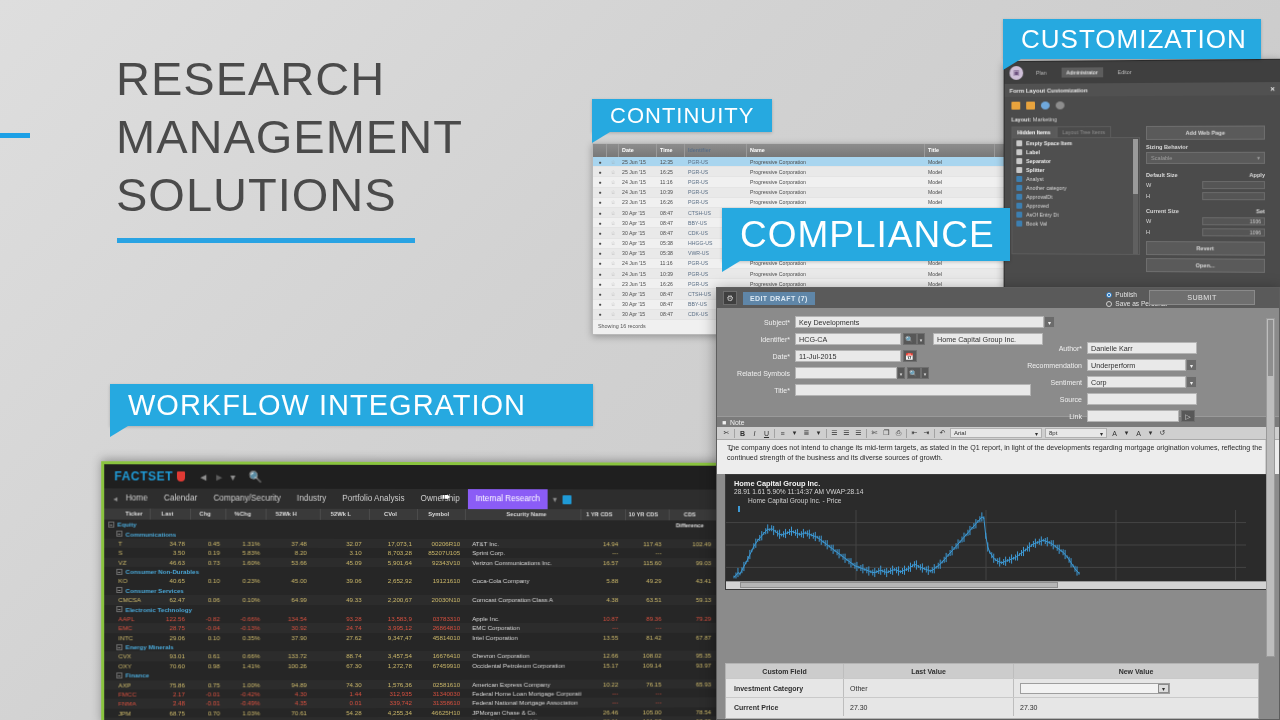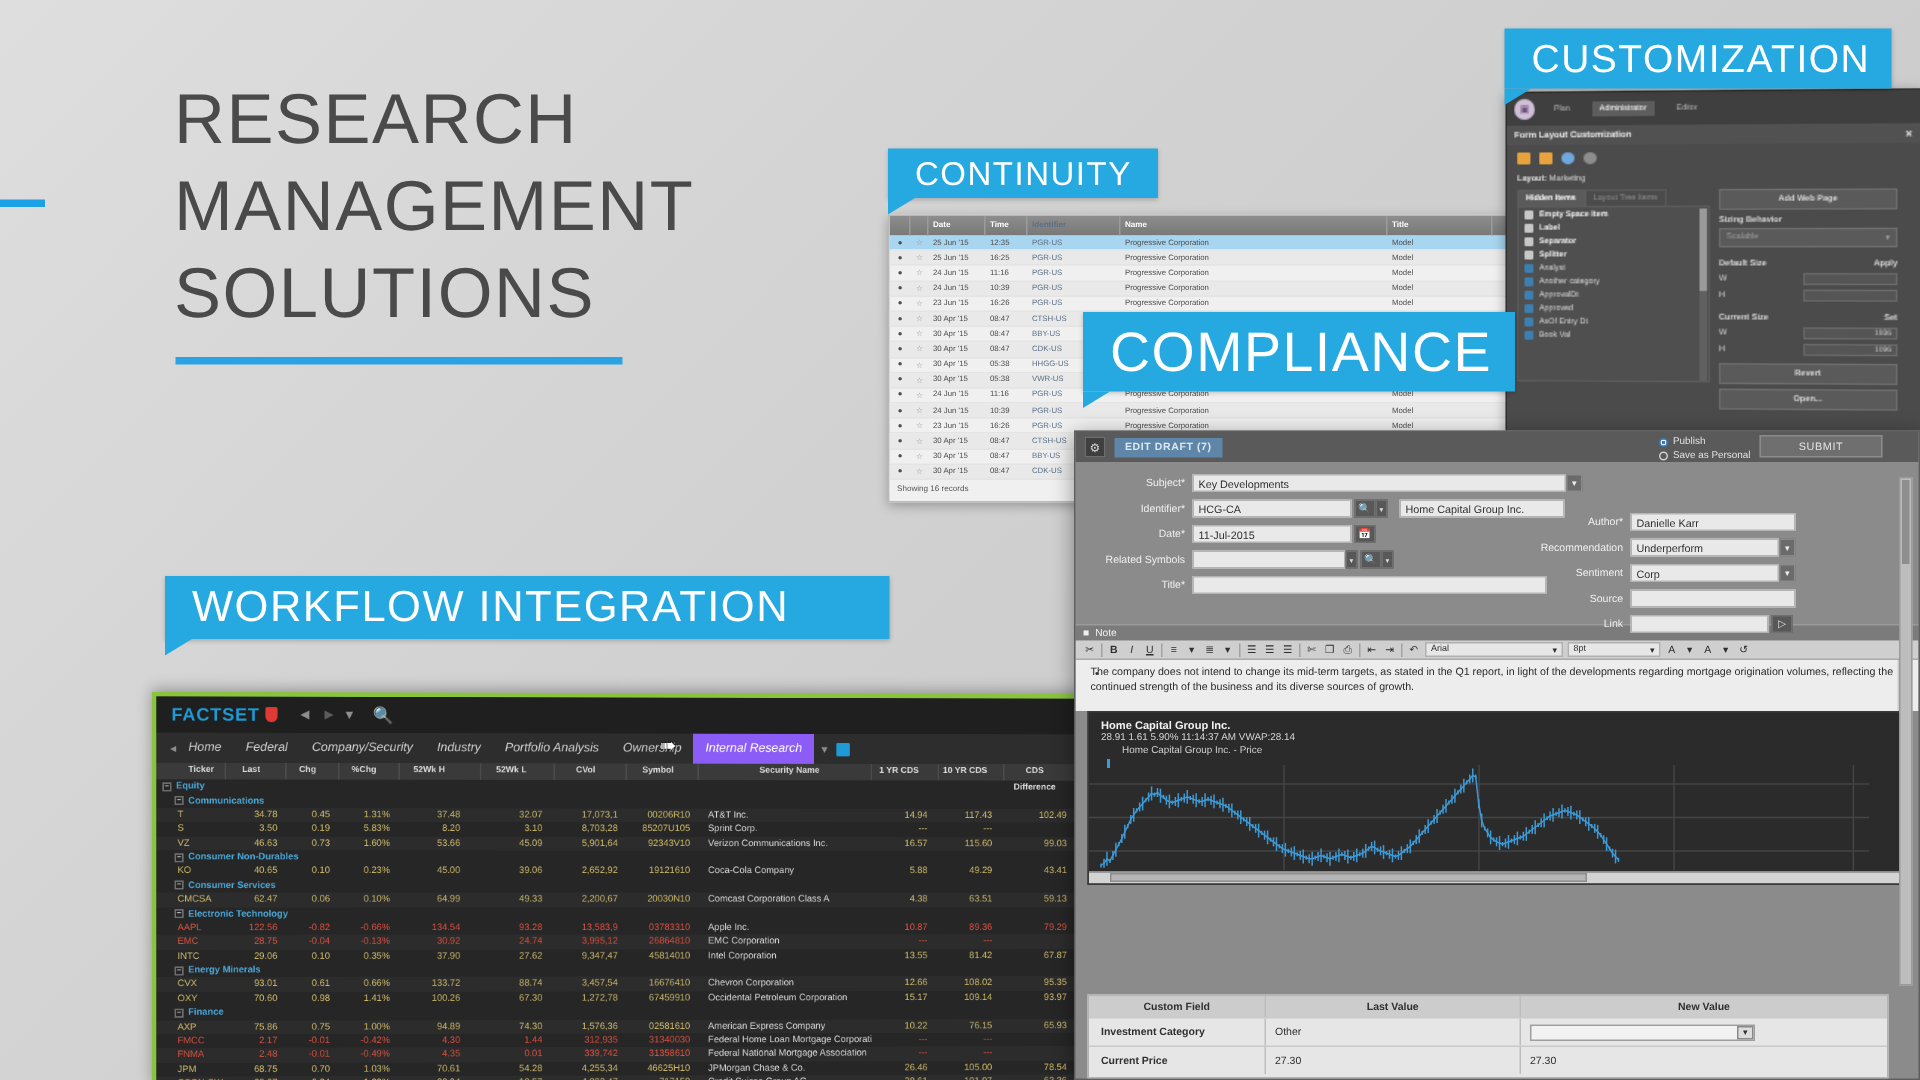--- a/index.html
+++ b/index.html
@@ -136,21 +136,21 @@
     background: #262626; border-left: 3px solid #8ac43f; border-top: 3px solid #8ac43f;
     box-shadow: 0 -2px 9px rgba(0,0,0,.3); z-index: 16; overflow: hidden;
     transform: perspective(900px) rotateY(1deg);
   }
   #fs-top { height: 24px; display:flex; align-items:center; gap:13px; padding-left:10px; background:#1f1f1f; }
   #fs-logo { color:#1f9ad6; font-weight:bold; font-size:12px; letter-spacing:.5px; display:flex; align-items:center; gap:4px;}
   #fs-shield { width:8px; height:10px; background:#e03a34; border-radius:1px 1px 4px 4px; display:inline-block;}
   #fs-nav { display:flex; gap:6px; color:#8e8e8e; font-size:10px; align-items:center;}
   #fs-search { color:#bcbcbc; font-size:11px; }
   #fs-tabs { height:20px; display:flex; align-items:center; gap:0px; background:#2d2d2d; color:#cfcfcf; font-size:8.2px; padding-left:4px;}
-  #fs-tabs .tb { padding: 0 8px; height:20px; line-height:20px;font-style:italic; }
+  #fs-tabs .tb { padding: 0 8px; height:20px; line-height:20px; }
   #fs-tabs .tb.active { background:#8b5cf6; color:#ffffff; }
   #fs-tabs .chev { color:#8d8d8d; padding-left:5px; }
   #fs-dot { width:9px; height:9px; background:#1f9ad6; border-radius:1px; margin-left:6px; }
   #fs-colhead { display:flex; height:11px; background:#3a3a3a; color:#dcdcdc; font-size:5.8px; font-weight:bold; align-items:center; }
   #fs-colhead div { border-right:1px solid #4b4b4b; height:100%; line-height:11px; text-align:center; }
   .fs-row { display:flex; height:9.4px; align-items:center; font-size:6.2px; color:#cdb96a; }
   .fs-row div { height:100%; line-height:9.4px; overflow:hidden; white-space:nowrap; }
   .fs-row.stripe { background:#2c2c2c; }
   .fs-row.neg { color:#d9503f; }
   .fs-sector { display:flex; align-items:center; height:9.4px; font-size:6.2px; color:#4aa8d8; font-weight:bold; gap:3px; }
@@ -180,21 +180,21 @@
   #cb-title { height: 14px; background:#4e4e4e; display:flex; align-items:center; justify-content:center; position:relative; color:#dddddd; font-size:7.6px;}
   #cb-title .app { position:absolute; left:4px; top:2px; width:10px; height:10px; background:#2b7fc4; color:#fff; font-size:6px; text-align:center; line-height:10px;}
   #cb-title .wbtns { position:absolute; right:4px; top:0; display:flex; gap:7px; color:#dcdcdc; font-size:7px; line-height:14px;}
   #cb-toolbar { height: 20px; background:#5a5a5a; display:flex; align-items:center; gap:6px; padding-left:6px; position:relative;}
   #cb-gear { width:14px; height:14px; background:#3f3f3f; border:1px solid #6d6d6d; display:flex;align-items:center;justify-content:center;color:#d2d2d2;font-size:8px;}
   #cb-draft { background:#5f86a8; color:#dbe8f2; font-weight:bold; font-size:7px; padding:3px 7px; letter-spacing:.4px;}
   #cb-pub { position:absolute; right:112px; top:2px; font-size:6.6px; color:#e2e2e2;}
   #cb-pub label { display:flex; align-items:center; gap:3px; line-height:9px;}
   .radio { width:6px; height:6px; border-radius:50%; border:1px solid #cfcfcf; display:inline-block; }
   .radio.on { background: radial-gradient(#2f7fc7 0 40%, #f0f0f0 45%); border-color:#2f7fc7;}
-  #cb-submit { position:absolute; right:24px; top:2px; width:82px; height:15px; background:#6f6f6f; border:1px solid #8a8a8a; color:#e3e3e3; font-size:7.2px; display:flex; align-items:center; justify-content:center; letter-spacing:.4px;}
+  #cb-submit { position:absolute; right:24px; top:2px; width:106px; height:15px; background:#6f6f6f; border:1px solid #8a8a8a; color:#e3e3e3; font-size:7.2px; display:flex; align-items:center; justify-content:center; letter-spacing:.4px;}
   #cb-form { position:relative; height: 108px; background:#8b8b8b; padding-top:8px;}
   .ff { display:flex; align-items:center; margin-bottom:5px; }
   .ff .lb { width: 78px; text-align:right; padding-right:5px; font-size:7px; color:#efefef;}
   .inp { background:#e9e9e9; border:1px solid #b4b4b4; height:12px; color:#2f2f2f; font-size:7.2px; padding:0 3px; line-height:12px; overflow:hidden;}
   .btnq { width:14px; height:12px; background:#585858; border:1px solid #6f6f6f; color:#ddd; font-size:7px; text-align:center; line-height:12px; margin-left:2px;}
   .caret { width:8px; height:12px; background:#585858; border:1px solid #6f6f6f; color:#ddd; font-size:5px; text-align:center; line-height:12px;}
   .drop { width:11px; height:12px; background:#6b6b6b; border:1px solid #8a8a8a; color:#eee; font-size:6px; text-align:center; line-height:12px; }
   #cb-right { position:absolute; left:288px; top:34px; }
   #cb-right .lb { width: 82px; }
 
@@ -555,21 +555,21 @@
     <div id="fs-nav">
       <span>◄</span>
       <span style="color:#5c5c5c">►</span>
       <span>▾</span>
     </div>
     <div id="fs-search">🔍</div>
   </div>
   <div id="fs-tabs">
     <span class="chev">◂</span>
     <span class="tb">Home</span>
-    <span class="tb">Federal</span>
+    <span class="tb">Calendar</span>
     <span class="tb">Company/Security</span>
     <span class="tb">Industry</span>
     <span class="tb">Portfolio Analysis</span>
     <span class="tb">Ownership</span>
     <span class="tb active">Internal Research</span>
     <span class="chev">▾</span>
     <span id="fs-dot"></span>
   </div>
   <div id="fs-colhead">
     <div class="k-tic">Ticker</div>

